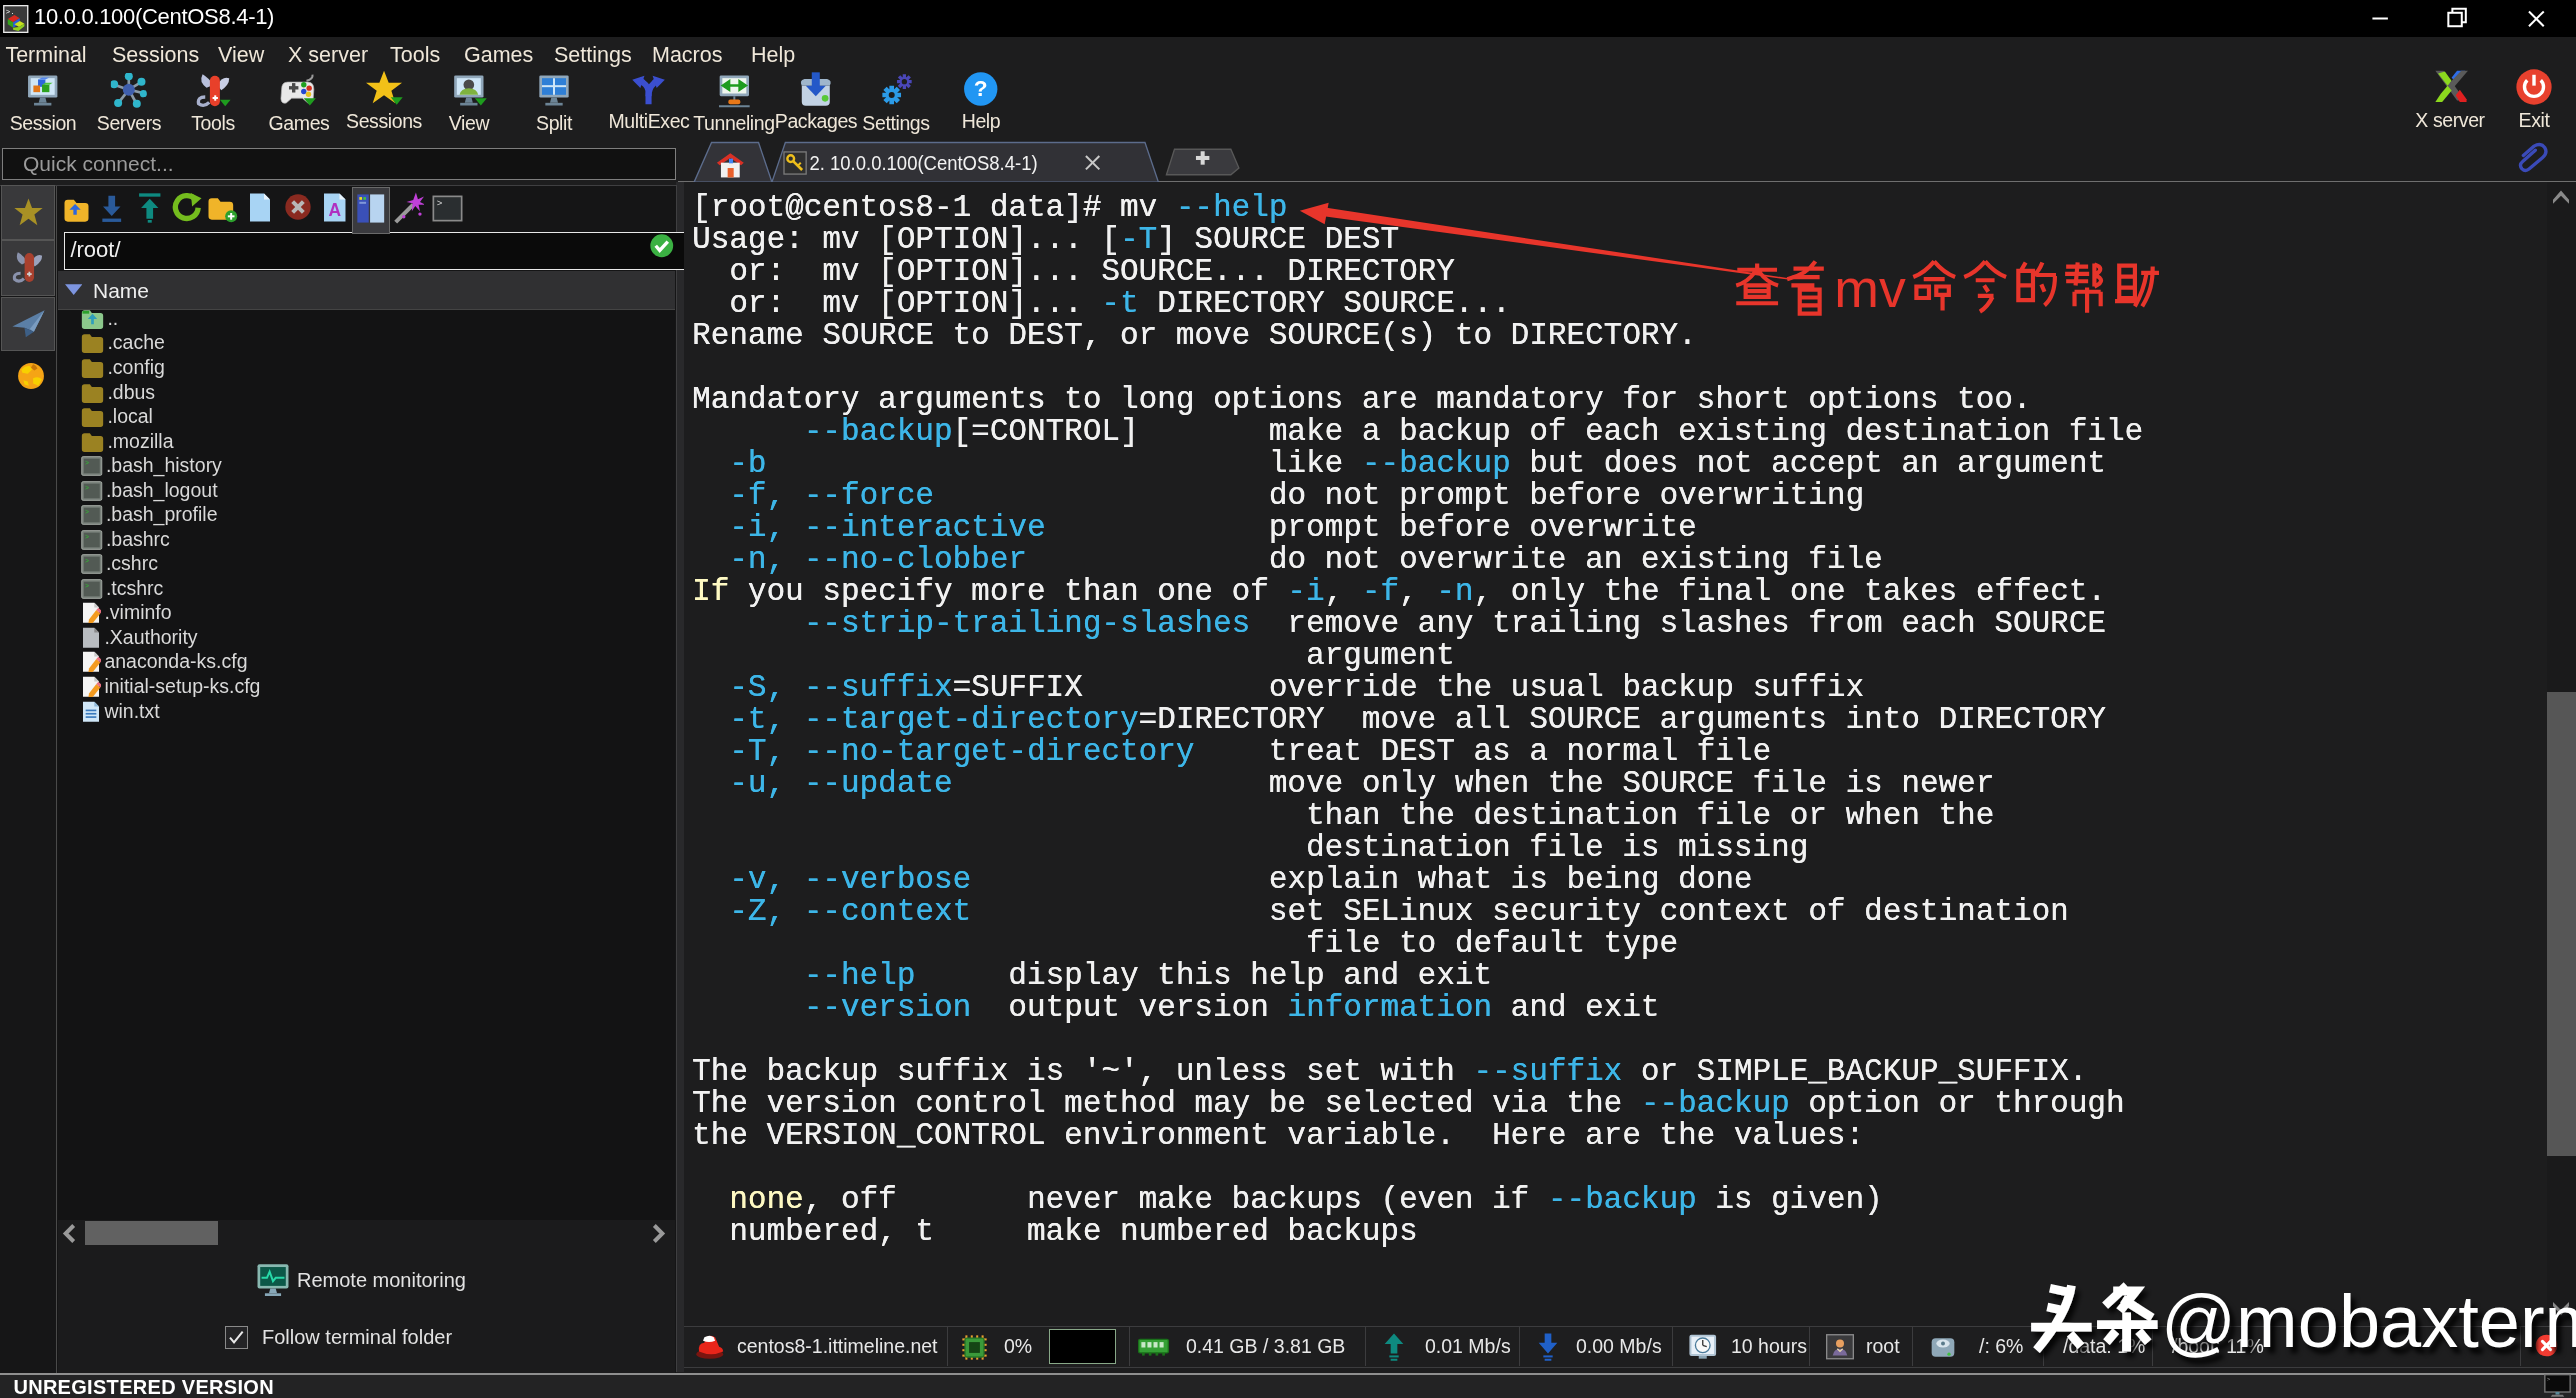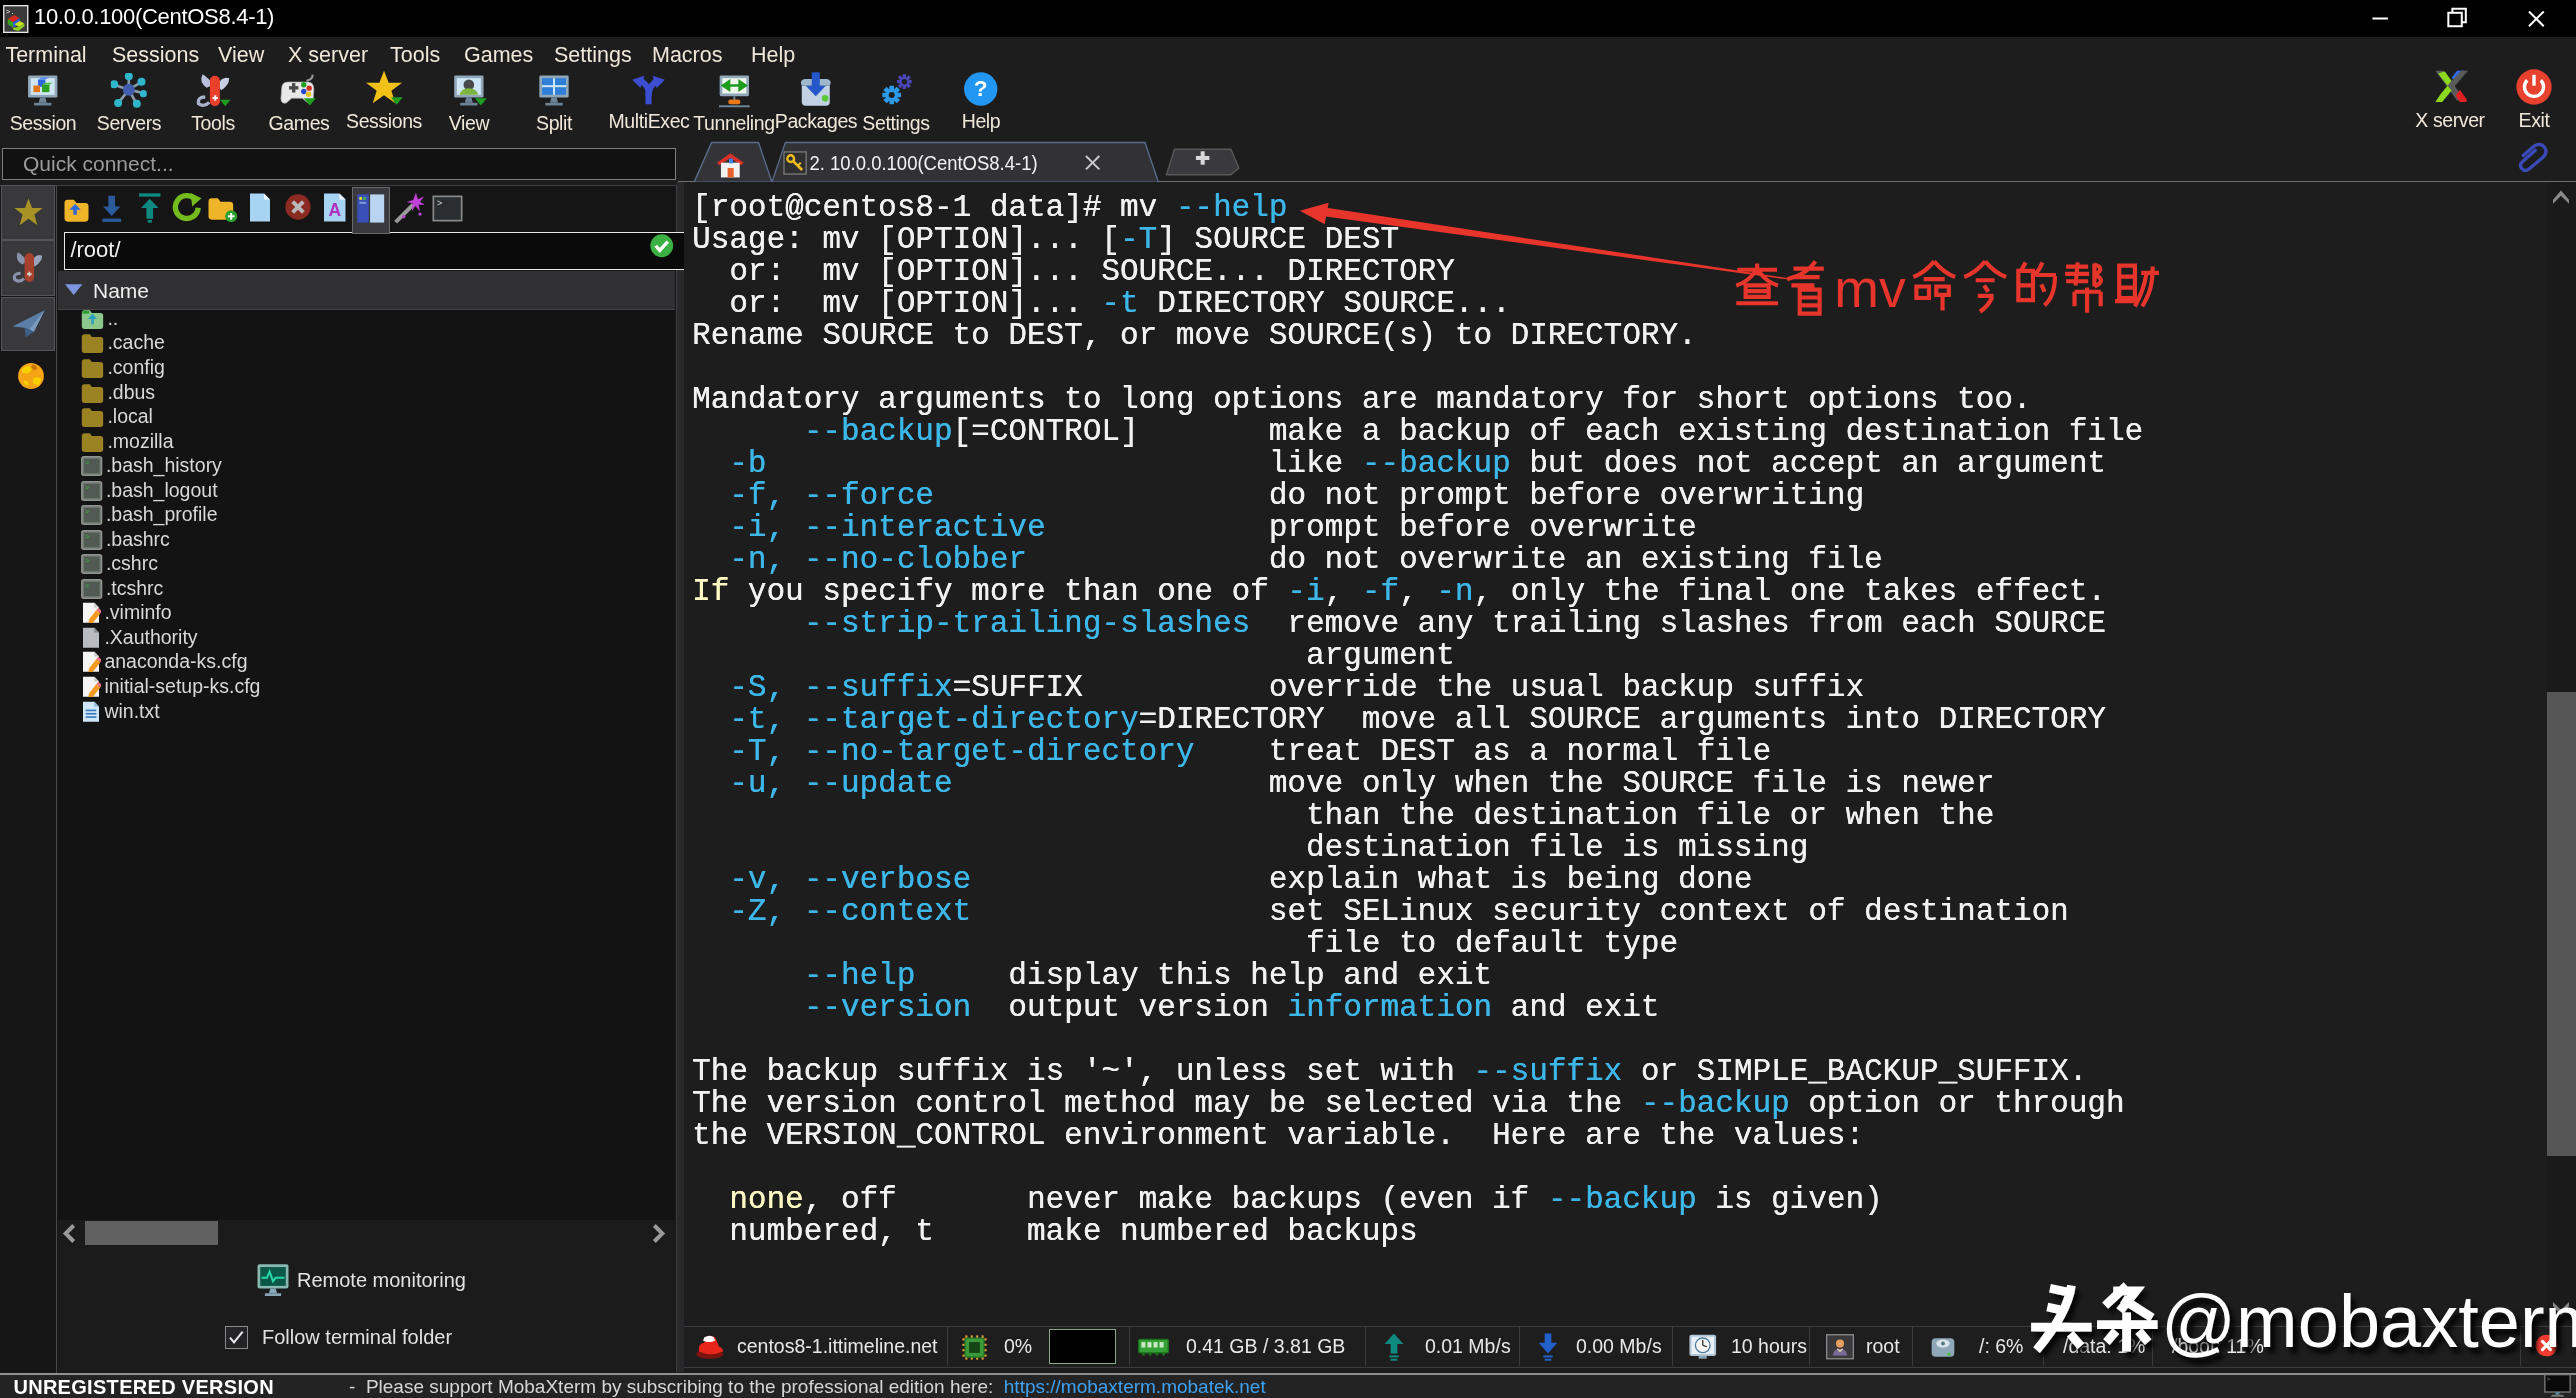--- a/index.html
+++ b/index.html
@@ -770,21 +770,20 @@
 <svg class="abs" style="left:2544px;top:1374px;width:27px;height:24px;z-index:9" viewBox="0 0 40 36">
     <rect x="1" y="1" width="38" height="26" fill="#0a0a0a" stroke="#7a7a7a" stroke-width="2"></rect>
     <text x="4" y="11" font-size="9" fill="#9a9a9a" font-family="Liberation Mono">&gt;</text>
     <rect x="17" y="27" width="6" height="4" fill="#5a8a9a"></rect>
     <polygon points="10,34 30,34 28,31 12,31" fill="#7a7a7a"></polygon>
   </svg>
 
 <div class="abs" id="botline"></div>
 <div class="abs" id="botbar">
     <span style="position:absolute;left:13.4px;top:0.7px;font-weight:bold;color:#fff;font-size:20px;letter-spacing:0.3px">UNREGISTERED VERSION</span>
-    <span style="position:absolute;left:349px;top:1.3px;color:#d6d6d6">-&nbsp;&nbsp;Please support MobaXterm by subscribing to the professional edition here:&nbsp;&nbsp;<span style="color:#3ea2f2">https://mobaxterm.mobatek.net</span></span>
   </div>
 
 <svg class="abs" style="left:1275px;top:185px;width:912px;height:148px" viewBox="0 0 1360 220">
  <polygon points="37,38 80,26 74,58" fill="#e8352b"></polygon>
  <polygon points="72,33 768,139 768,141 70,46" fill="#e8352b"></polygon>
  <g stroke="#e8352b" stroke-width="8" fill="none" stroke-linecap="butt">
 
   <g transform="translate(680,112) scale(0.78)">
    <path d="M50,6 L50,28 M12,18 L88,18 M46,22 C36,36 24,44 10,48 M54,22 C64,36 76,44 90,48 M28,48 h44 v22 h-44 z M28,59 L72,59 M10,82 L90,82"></path>
   </g>

